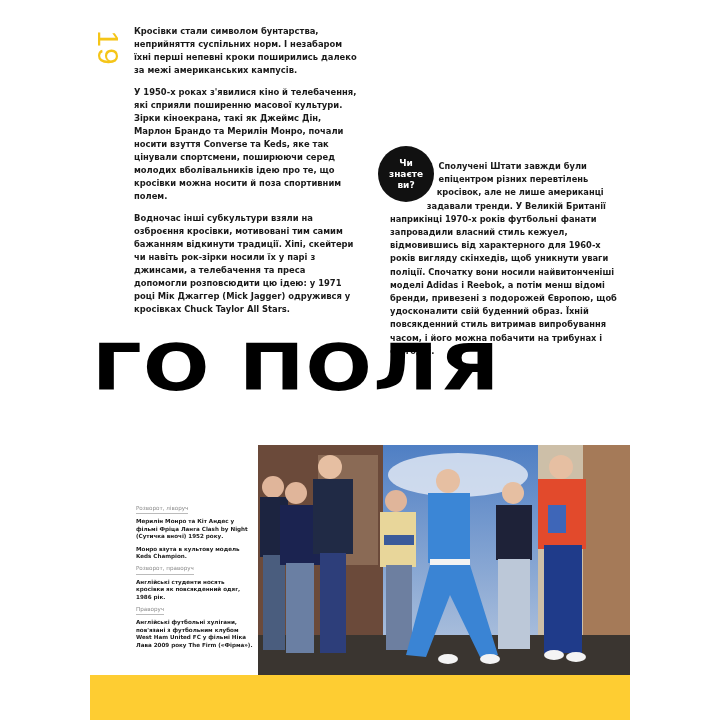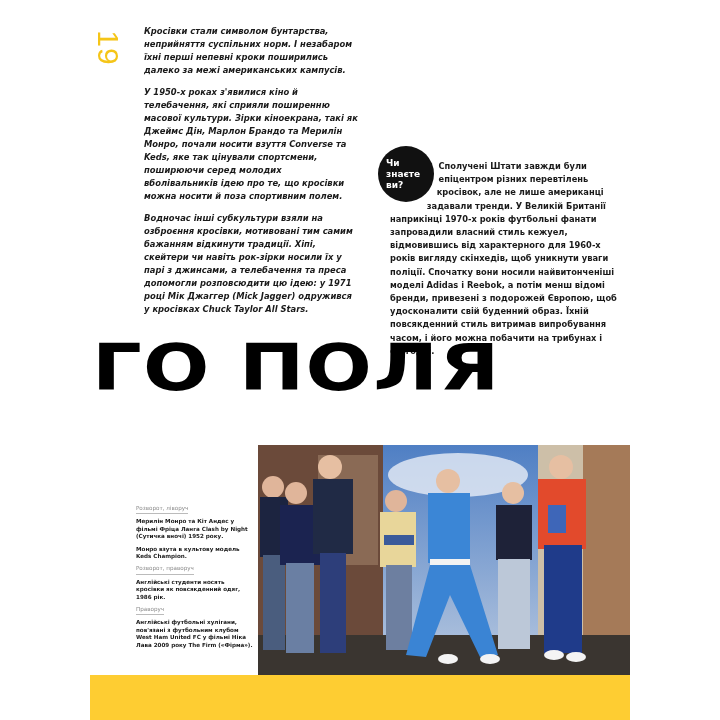--- a/index.html
+++ b/index.html
@@ -1,22 +1,22 @@
 <!DOCTYPE html>
 <html><head>
 <meta charset="utf-8">
 <style>
   html,body{margin:0;padding:0;}
   body{width:720px;height:720px;background:#ffffff;position:relative;overflow:hidden;font-family:"DejaVu Sans","Liberation Sans",sans-serif;color:#1a1a1a;}
   .page-num{position:absolute;left:88px;top:28px;width:36px;height:40px;color:#f5c518;font-family:"Liberation Sans",sans-serif;font-size:30px;font-weight:300;line-height:36px;transform:rotate(90deg);transform-origin:center;text-align:center;letter-spacing:1px;}
   .col-left{position:absolute;left:134px;top:25px;width:224px;font-size:8.4px;line-height:13px;font-weight:bold;}
-  .col-left p{margin:0 0 9px 10px;font-style:italic;}
+  .col-left p{margin:0 0 9px 0;}
   .col-right{position:absolute;left:378px;top:148px;width:252px;font-size:8.3px;line-height:13.2px;font-weight:bold;}
   .col-right p{margin:12px;}
-  .badge{float:left;width:56px;height:56px;border-radius:50%;background:#111;color:#fff;font-size:9px;line-height:11px;font-weight:bold;display:flex;align-items:center;justify-content:center;margin:-2px 6px 2px 0;shape-outside:circle(50%);}
+  .badge{float:left;width:56px;height:56px;border-radius:50%;background:#111;color:#fff;font-size:9px;line-height:11px;font-weight:bold;display:flex;align-items:center;justify-content:center;text-align:center;margin:-2px 6px 2px 0;shape-outside:circle(50%);}
   .badge span{display:block;width:40px;}
   .headline{position:absolute;left:92px;top:332px;font-family:"DejaVu Sans",sans-serif;font-weight:bold;font-size:64px;line-height:72px;letter-spacing:1px;color:#000;white-space:nowrap;transform:scaleX(1.22);transform-origin:left center;}
   .captions{position:absolute;left:136px;top:505px;width:118px;font-size:5.6px;line-height:7.4px;}
   .cap-label{color:#8a8a8a;font-weight:normal;border-bottom:0.5px solid #bbb;padding-bottom:1px;margin:0 0 4px 0;display:inline-block;}
   .cap-text{font-weight:bold;margin:0 0 5px 0;}
   .photo{position:absolute;left:258px;top:445px;width:372px;height:230px;overflow:hidden;background:#6a86b8;}
   .yellow-bar{position:absolute;left:90px;top:675px;width:540px;height:45px;background:#fecd32;}
 </style>
 </head>
 <body>

